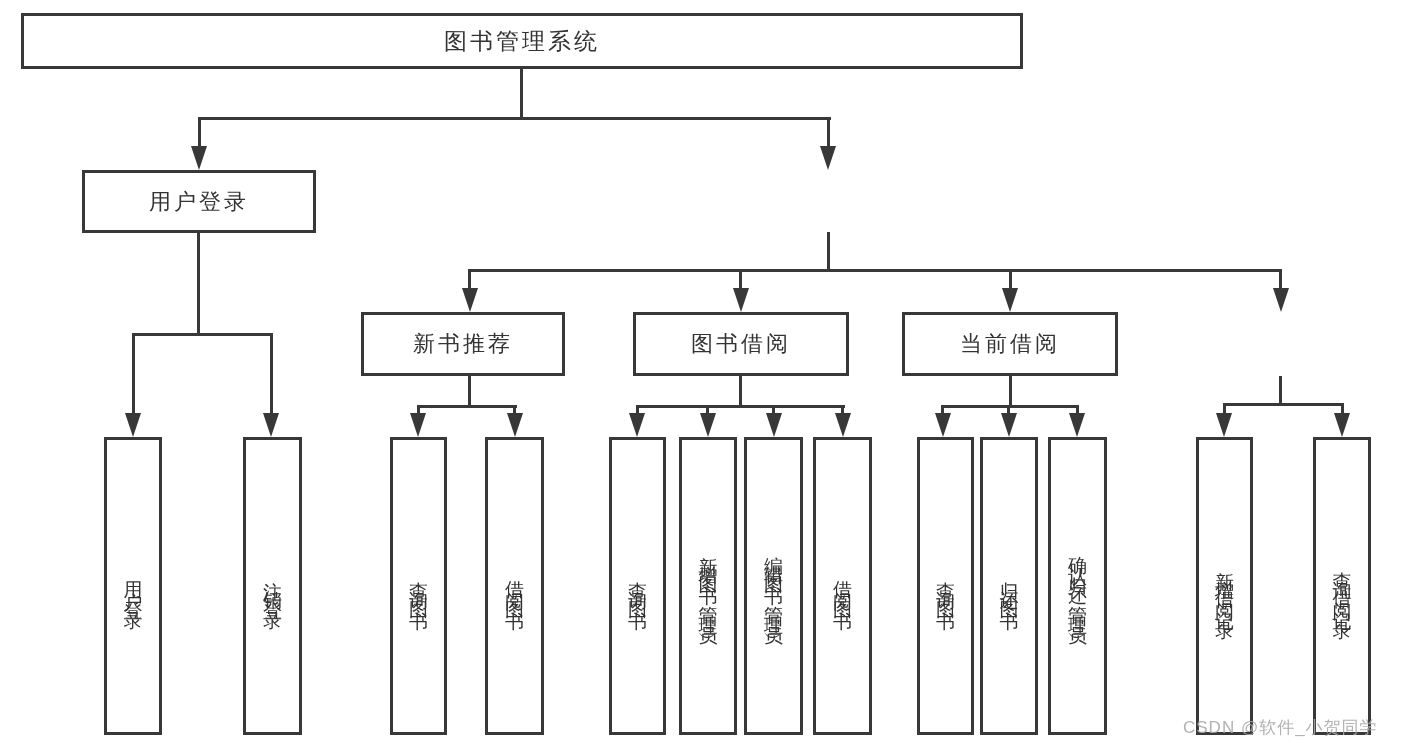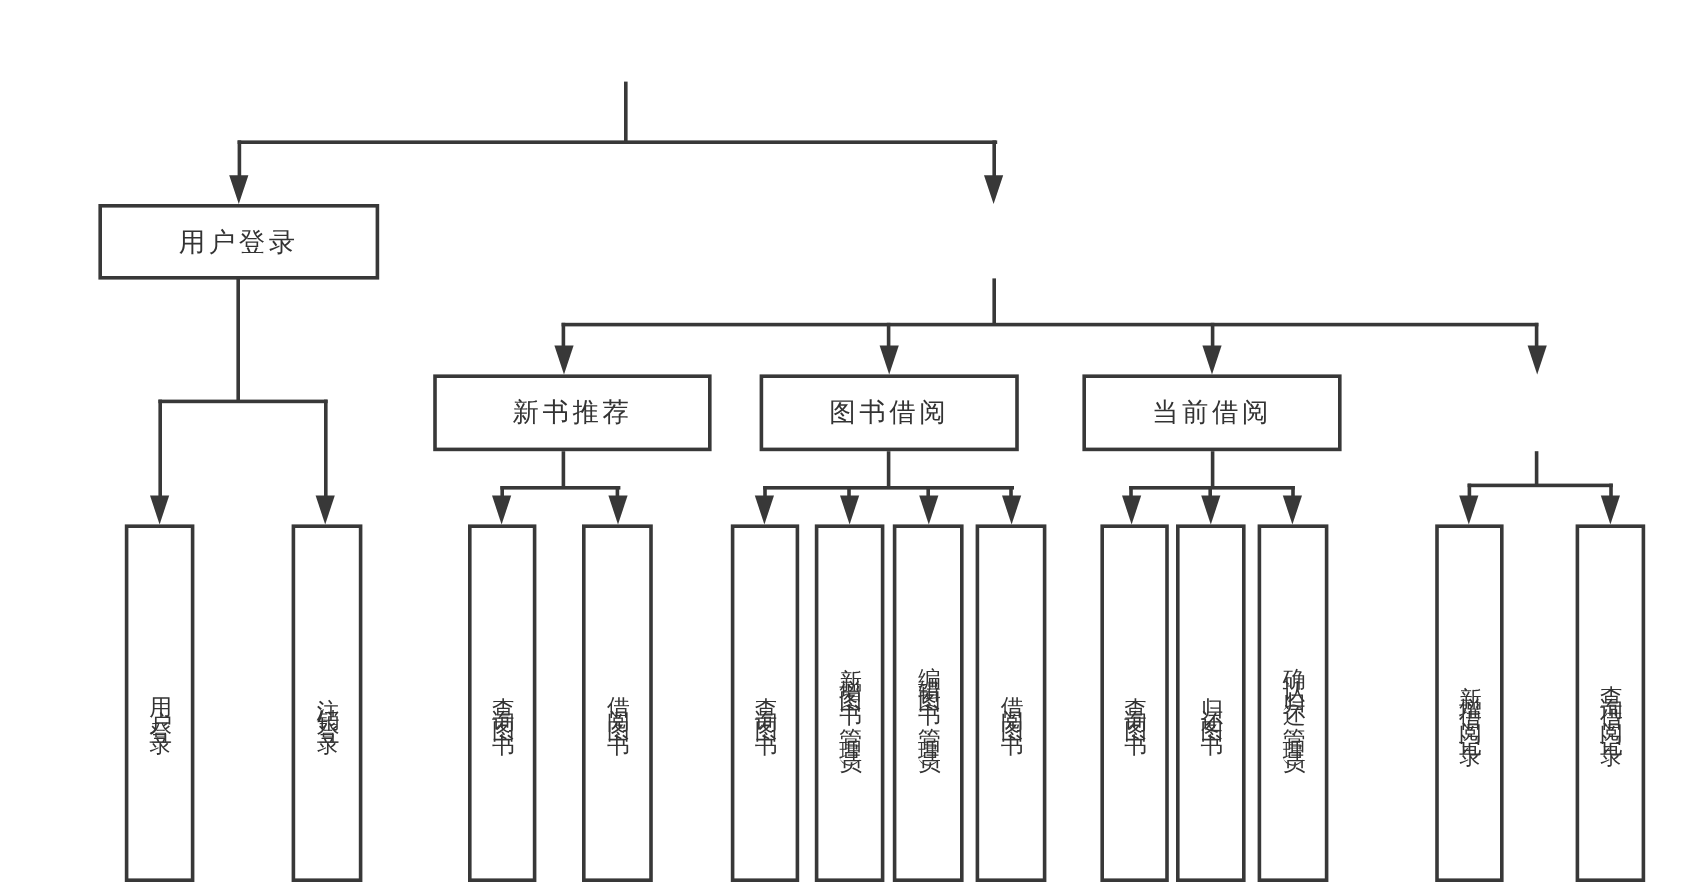--- a/index.html
+++ b/index.html
@@ -37,26 +37,29 @@
     position:absolute;left:1183px;top:716px;z-index:10;
     font-size:17px;color:var(--wm);letter-spacing:1px;
     white-space:nowrap;opacity:.9;
   }
 </style>
 </head>
 <body>
 
 <div id="stage">
 
+  <div class="box htext title-box" style="left:21px;top:13px;width:1002px;height:56px">
+    <span>图书管理系统</span>
+  </div>
 
   <div class="box htext" style="left:82px;top:170px;width:234px;height:63px">
     <span>用户登录</span>
   </div>
 
-  <div class="box htext" style="left:361px;top:312px;width:232px;height:64px">
+  <div class="box htext" style="left:361px;top:312px;width:204px;height:64px">
     <span>新书推荐</span>
   </div>
   <div class="box htext" style="left:633px;top:312px;width:216px;height:64px">
     <span>图书借阅</span>
   </div>
   <div class="box htext" style="left:902px;top:312px;width:216px;height:64px">
     <span>当前借阅</span>
   </div>
 
   <div class="box" style="left:104px;top:437px;width:58px;height:298px">
@@ -151,13 +154,14 @@
       <div class="arrow" style="left: 700px; top: 413px;"></div>
       <div class="arrow" style="left: 766px; top: 413px;"></div>
       <div class="arrow" style="left: 835px; top: 413px;"></div>
       <div class="arrow" style="left: 935px; top: 413px;"></div>
       <div class="arrow" style="left: 1001px; top: 413px;"></div>
       <div class="arrow" style="left: 1069px; top: 413px;"></div>
       <div class="arrow" style="left: 1216px; top: 413px;"></div>
       <div class="arrow" style="left: 1334px; top: 413px;"></div>
     </div>
 
+  <div class="watermark">CSDN @软件_小贺同学</div>
 </div>
 
 </body></html>

